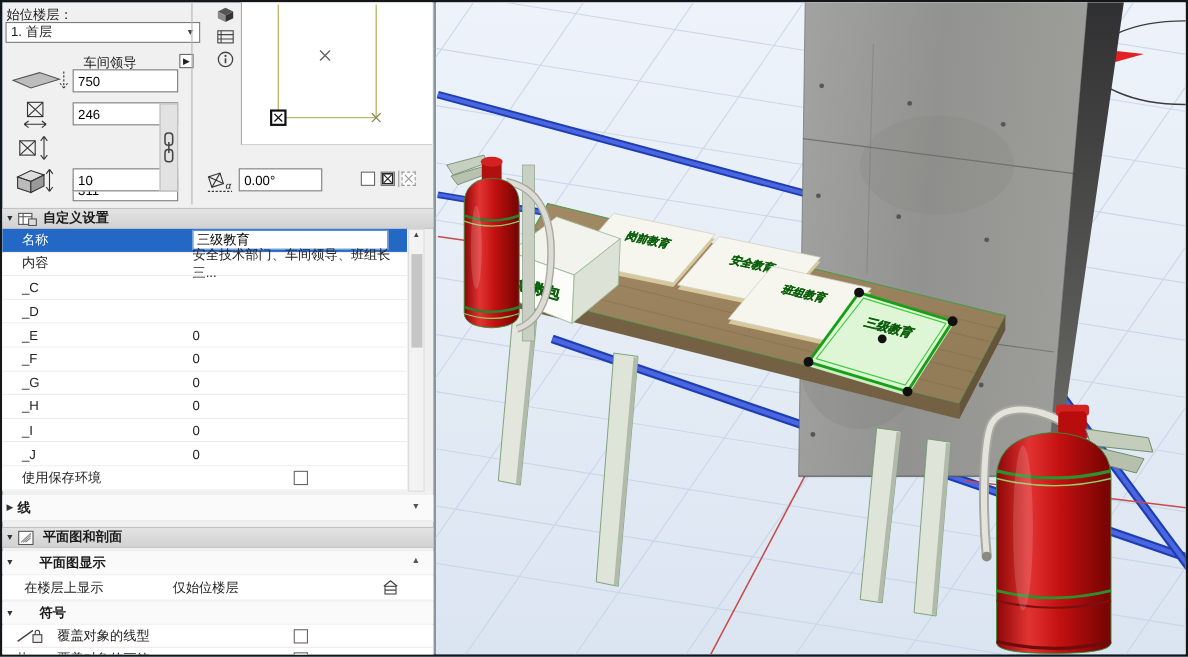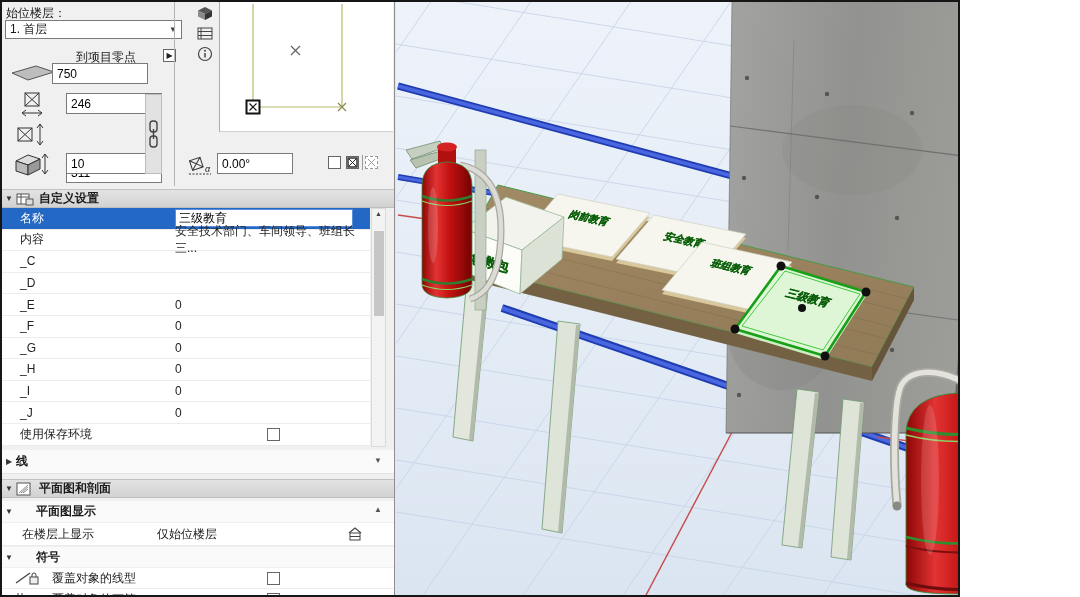--- a/index.html
+++ b/index.html
@@ -1,17 +1,17 @@
 <!DOCTYPE html>
 <html><head>
 <meta charset="utf-8">
 <style>
   html,body{margin:0;padding:0;background:#fff;}
   *{box-sizing:border-box;}
-  .app{position:relative;width:960px;height:597px;border:2px solid #161616;background:#e5e5e5;
+  .app{position:relative;width:1080px;height:597px;border:2px solid #161616;background:#0c4a6e;
        font-family:"Liberation Sans",sans-serif;font-size:12px;color:#1a1a1a;overflow:hidden;}
   
   .panel{position:absolute;left:0;top:0;width:393px;height:100%;background:#f0f0f0;border-right:1px solid #8f8f8f;}
   .lbl{position:absolute;white-space:nowrap;}
   .combo{position:absolute;left:3px;top:18px;width:177px;height:19px;background:#fff;border:1px solid #7a7a7a;
          display:flex;align-items:center;padding:0 4px;}
   .combo .arr{margin-left:auto;font-size:8px;color:#444;}
   .fld{position:absolute;height:21px;background:#fff;border:1px solid #7a7a7a;padding:0 4px;
        font:12px "Liberation Sans",sans-serif;}
   .mini-btn{position:absolute;width:13px;height:13px;border:1px solid #666;background:#fff;font-size:8px;
@@ -48,28 +48,28 @@
 <div class="app">
 
   <div class="panel">
 
     <span class="lbl" style="left:4px;top:3px;">始位楼层：</span>
     <div class="combo">
       <span>1. 首层</span>
       <span class="arr">▼</span>
     </div>
 
-    <span class="lbl" style="left:74px;top:47px;">到项目零点</span>
+    <span class="lbl" style="left:74px;top:47px;">车间领导</span>
     <span class="mini-btn" style="left:161px;top:47px;">▶</span>
 
     <svg class="ic" style="position:absolute;left:6px;top:59px;" width="54" height="28">
       <polygon points="4,12 28,5 46,11 20,19" fill="#bdbdbd" stroke="#555" stroke-width="1"></polygon>
       <path d="M50,4 v15 m0,0 l-4,-5 m4,5 l4,-5" stroke="#333" fill="none" stroke-dasharray="2,1.5"></path>
     </svg>
-    <input class="fld" style="left: 50px; top: 61px; width: 96px;" value="750">
+    <input class="fld" style="left: 64px; top: 61px; width: 96px;" value="750">
 
     <svg class="ic" style="position:absolute;left:18px;top:89px;" width="26" height="28">
       <rect x="5" y="2" width="14" height="13" fill="none" stroke="#333"></rect>
       <path d="M5,2 l14,13 M19,2 l-14,13" stroke="#333"></path>
       <path d="M2,22 h20 M2,22 l4,-3 M2,22 l4,3 M22,22 l-4,-3 M22,22 l-4,3" stroke="#333" fill="none"></path>
     </svg>
     <input class="fld" style="left: 64px; top: 91px; width: 96px;" value="246">
 
     <svg class="ic" style="position:absolute;left:14px;top:120px;" width="36" height="26">
       <rect x="2" y="6" width="14" height="13" fill="none" stroke="#333"></rect>

